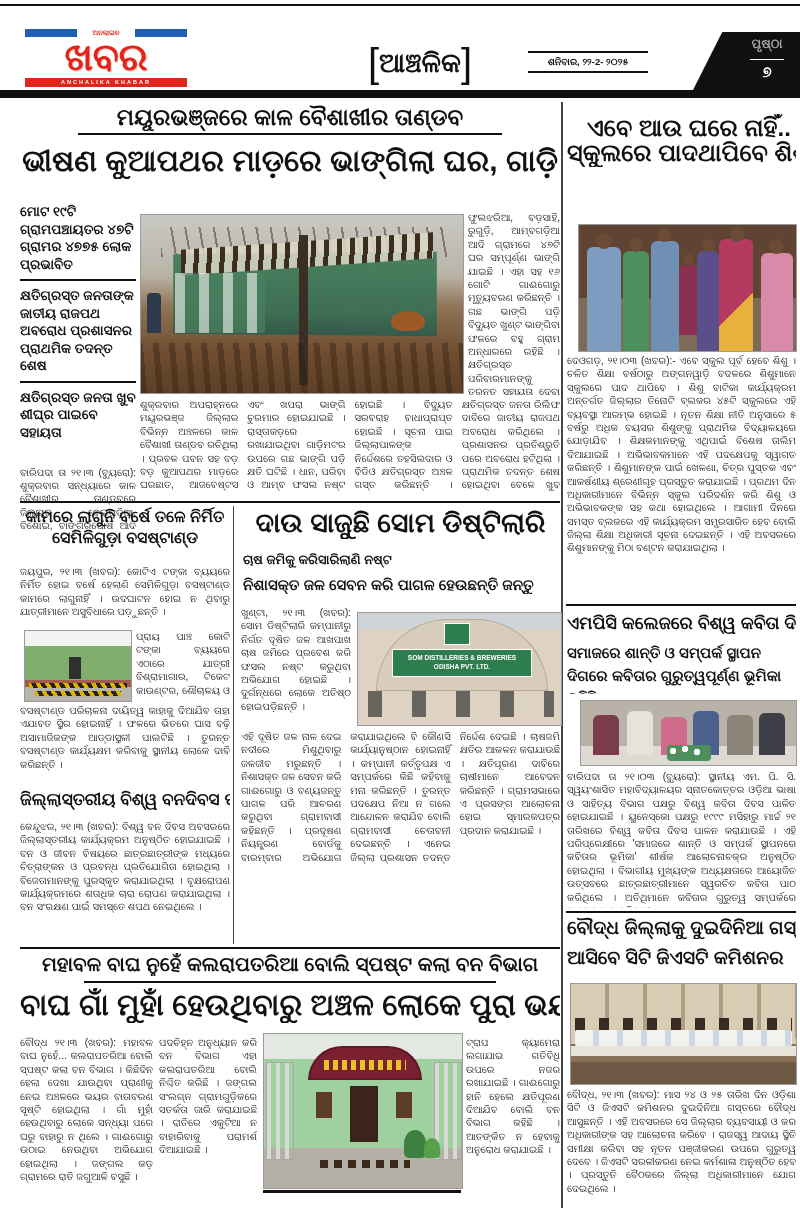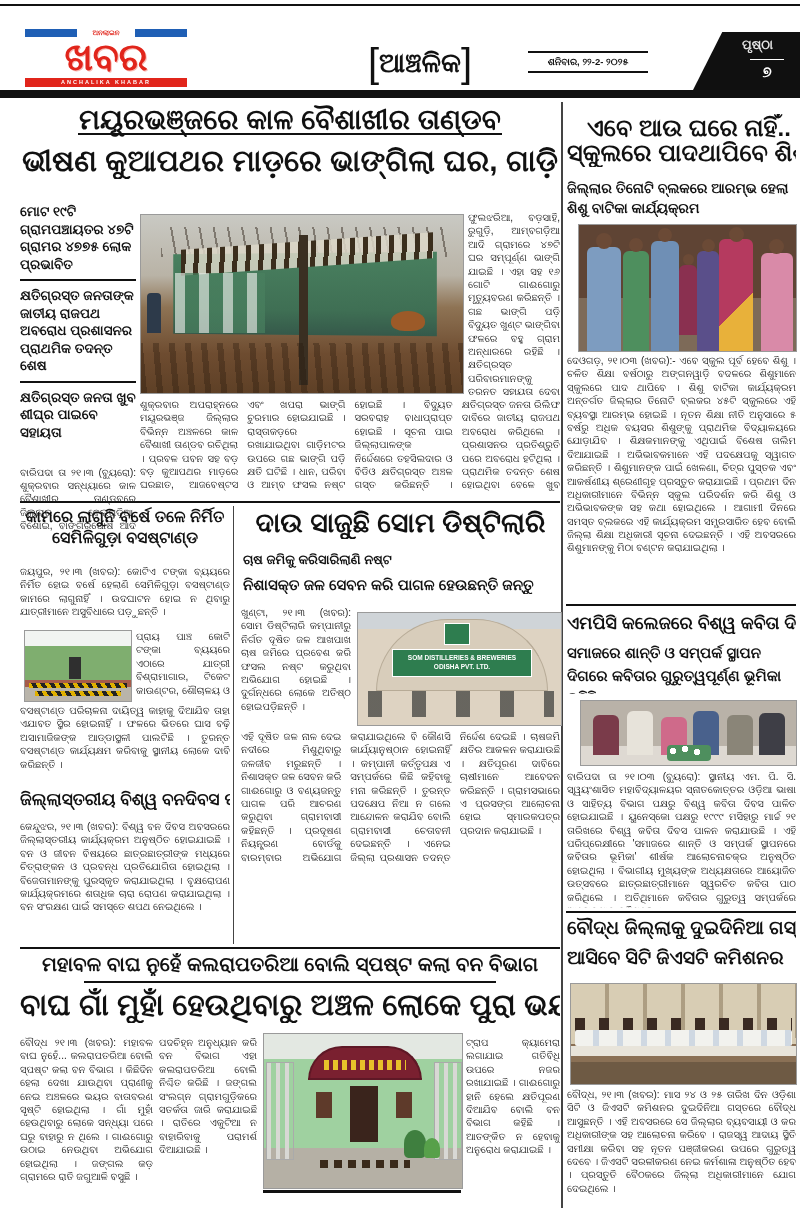--- a/index.html
+++ b/index.html
@@ -31,35 +31,35 @@
   <div class="abs" style="left:25px;top:29px;width:162px;height:58px;">
     <div class="abs" style="left:0;top:0;width:162px;height:8px;background:#1f5fb5;"></div>
     <div class="abs" style="left:52px;top:-2px;width:58px;height:12px;background:#fff;text-align:center;font-size:7px;font-weight:bold;color:#e1251b;line-height:12px;">ଅନଲାଇନ</div>
     <div class="abs nowrap" style="left:0;top:4px;width:162px;height:46px;font-size:38px;font-weight:900;color:#e1251b;text-align:center;line-height:48px;text-shadow:1px 1px 0 #f9bdb5;">ଖବର</div>
     <div class="abs" style="left:0;top:49px;width:162px;height:9px;background:#e1251b;color:#fff;font-size:5.5px;letter-spacing:2px;text-align:center;line-height:9px;font-weight:bold;">ANCHALIKA KHABAR</div>
   </div>
 
   <div class="abs nowrap ctr" style="left:528px;top:51px;width:120px;height:18px;border-top:2px solid #111;border-bottom:2px solid #111;font-size:9.5px;font-weight:bold;line-height:17px;">ଶନିବାର, ୨୨-2- ୨୦୨୫</div>
 
   <div class="abs" style="left:692px;top:32px;width:108px;height:60px;background:#101010;clip-path:polygon(28% 0,100% 0,100% 100%,0 100%);">
-    <div class="abs nowrap" style="left:50px;top:5px;width:50px;color:#e5e5e5;font-size:13px;font-weight:bold;">ପୃଷ୍ଠା</div>
+    <div class="abs nowrap" style="left:50px;top:5px;width:50px;text-align:center;color:#a3a3a3;font-size:13px;font-weight:bold;font-family:Liberation Mono, monospace;">ପୃଷ୍ଠା</div>
     <div class="abs" style="left:58px;top:27px;width:34px;height:1px;background:#fff;"></div>
     <div class="abs nowrap" style="left:50px;top:31px;width:50px;text-align:center;color:#fff;font-size:15px;font-weight:bold;">୭</div>
   </div>
 
   <div class="abs rule" style="left:0;top:90px;width:800px;height:8px;"></div>
 
   <div class="abs vrule" style="left:561px;top:102px;width:2px;height:1106px;"></div>
   <div class="abs rule" style="left:20px;top:501px;width:540px;height:2px;"></div>
   <div class="abs rule" style="left:20px;top:947px;width:540px;height:2px;"></div>
   <div class="abs vrule" style="left:233px;top:506px;width:1px;height:438px;"></div>
   <div class="abs rule" style="left:566px;top:604px;width:230px;height:2px;"></div>
   <div class="abs rule" style="left:566px;top:911px;width:230px;height:2px;"></div>
 
-  <div class="abs nowrap ctr" style="left:30px;top:104px;width:520px;font-size:28px;font-weight:600;">ମୟୂରଭଞ୍ଜରେ କାଳ ବୈଶାଖୀର ତାଣ୍ଡବ</div>
+  <div class="abs nowrap ctr" style="left:30px;top:104px;width:520px;font-size:23px;font-weight:600;">ମୟୂରଭଞ୍ଜରେ କାଳ ବୈଶାଖୀର ତାଣ୍ଡବ</div>
   <div class="abs rule" style="left:78px;top:133px;width:424px;height:2px;"></div>
   <div class="abs nowrap ctr" style="left:20px;top:144px;width:540px;font-size:30px;font-weight:800;">ଭୀଷଣ କୁଆପଥର ମାଡ଼ରେ ଭାଙ୍ଗିଲା ଘର, ଗାଡ଼ି</div>
 
   <div class="abs" style="left:20px;top:203px;width:116px;height:300px;">
     <div class="bullet">ମୋଟ ୧୯ଟି ଗ୍ରାମପଞ୍ଚାୟତର ୪୭ଟି ଗ୍ରାମର ୪୭୭୫ ଲୋକ ପ୍ରଭାବିତ</div>
     <div class="rule" style="height:2px;margin:6px 0;"></div>
     <div class="bullet">କ୍ଷତିଗ୍ରସ୍ତ ଜନତାଙ୍କ ଜାତୀୟ ରାଜପଥ ଅବରୋଧ ପ୍ରଶାସନର ପ୍ରାଥମିକ ତଦନ୍ତ ଶେଷ</div>
     <div class="rule" style="height:2px;margin:6px 0;"></div>
     <div class="bullet">କ୍ଷତିଗ୍ରସ୍ତ ଜନତା ଖୁବ ଶୀଘ୍ର ପାଇବେ ସହାୟତା</div>
     <div class="body-text" style="margin-top:24px;height:70px;">ବାରିପଦା ତା ୨୧।୩ (ବ୍ୟୁରୋ): ଶୁକ୍ରବାର ସନ୍ଧ୍ୟାରେ କାଳ ବୈଶାଖୀର ତାଣ୍ଡବରେ ଜିଲ୍ଲାର ବେଲଗଡ଼ିଆ, ବିଶୋଇ, ବାଙ୍ଗିରିପୋଷି ଆଦି ଅଞ୍ଚଳ ପ୍ରଭାବିତ ହୋଇଛି ।</div>
@@ -104,21 +104,20 @@
       <div style="font-size:6.5px;line-height:9px;margin-top:3px;">SOM DISTILLERIES &amp; BREWERIES</div>
       <div style="font-size:6.5px;line-height:9px;">ODISHA PVT. LTD.</div>
     </div>
     <div class="abs" style="left:10px;top:78px;width:186px;height:26px;background:repeating-linear-gradient(90deg,#4a4a46 0 14px,transparent 14px 44px);opacity:.8;"></div>
   </div>
 
   <div class="abs body-text" style="left:241px;top:730px;width:319px;height:214px;column-count:3;column-gap:9px;">ଏହି ଦୂଷିତ ଜଳ ନାଳ ଦେଇ ନଦୀରେ ମିଶୁଥିବାରୁ ଜଳଜୀବ ମରୁଛନ୍ତି । ନିଶାସକ୍ତ ଜଳ ସେବନ କରି ଗାଈଗୋରୁ ଓ ବଣ୍ୟଜନ୍ତୁ ପାଗଳ ପରି ଆଚରଣ କରୁଥିବା ଗ୍ରାମବାସୀ କହିଛନ୍ତି । ପ୍ରଦୂଷଣ ନିୟନ୍ତ୍ରଣ ବୋର୍ଡକୁ ବାରମ୍ବାର ଅଭିଯୋଗ କରାଯାଇଥିଲେ ବି କୌଣସି କାର୍ଯ୍ୟାନୁଷ୍ଠାନ ହୋଇନାହିଁ । କମ୍ପାନୀ କର୍ତ୍ତୃପକ୍ଷ ଏ ସମ୍ପର୍କରେ କିଛି କହିବାକୁ ମନା କରିଛନ୍ତି । ତୁରନ୍ତ ପଦକ୍ଷେପ ନିଆ ନ ଗଲେ ଆନ୍ଦୋଳନ କରାଯିବ ବୋଲି ଗ୍ରାମବାସୀ ଚେତାବନୀ ଦେଇଛନ୍ତି । ଏନେଇ ଜିଲ୍ଲା ପ୍ରଶାସନ ତଦନ୍ତ ନିର୍ଦ୍ଦେଶ ଦେଇଛି । ଚାଷଜମି କ୍ଷତିର ଆକଳନ କରାଯାଉଛି । କ୍ଷତିପୂରଣ ଦାବିରେ ଚାଷୀମାନେ ଆବେଦନ କରିଛନ୍ତି । ଗ୍ରାମସଭାରେ ଏ ପ୍ରସଙ୍ଗ ଆଲୋଚନା ହୋଇ ସ୍ମାରକପତ୍ର ପ୍ରଦାନ କରାଯାଇଛି ।</div>
 
   <div class="abs nowrap" style="left:567px;top:114px;width:229px;font-size:24px;font-weight:700;margin-left:20px;">ଏବେ ଆଉ ଘରେ ନାହିଁ..</div>
   <div class="abs nowrap" style="left:567px;top:139px;width:229px;font-size:24px;font-weight:800;">ସ୍କୁଲରେ ପାଦଥାପିବେ ଶିଶୁ</div>
-  <div class="abs subhead" style="left:567px;top:178px;width:229px;height:44px;font-size:14px;line-height:1.45;overflow:hidden;">ଜିଲ୍ଲାର ତିନୋଟି ବ୍ଲକରେ ଆରମ୍ଭ ହେଲା ଶିଶୁ ବାଟିକା କାର୍ଯ୍ୟକ୍ରମ</div>
 
   <div class="abs photo" style="left:578px;top:224px;width:217px;height:126px;background:linear-gradient(#5f4434 0 58%,#7d6a58 58% 100%);">
     <div class="fig" style="left:8px;top:22px;width:34px;height:104px;background:#7d9cc0;"></div>
     <div class="head" style="left:17px;top:8px;width:16px;height:16px;"></div>
     <div class="fig" style="left:44px;top:26px;width:26px;height:100px;background:#4e8f5e;"></div>
     <div class="head" style="left:50px;top:13px;width:14px;height:14px;"></div>
     <div class="fig" style="left:72px;top:16px;width:28px;height:110px;background:#6f8fb5;"></div>
     <div class="head" style="left:79px;top:3px;width:14px;height:14px;"></div>
     <div class="fig" style="left:100px;top:40px;width:18px;height:70px;background:#8a3050;"></div>
     <div class="head" style="left:104px;top:29px;width:11px;height:11px;"></div>

